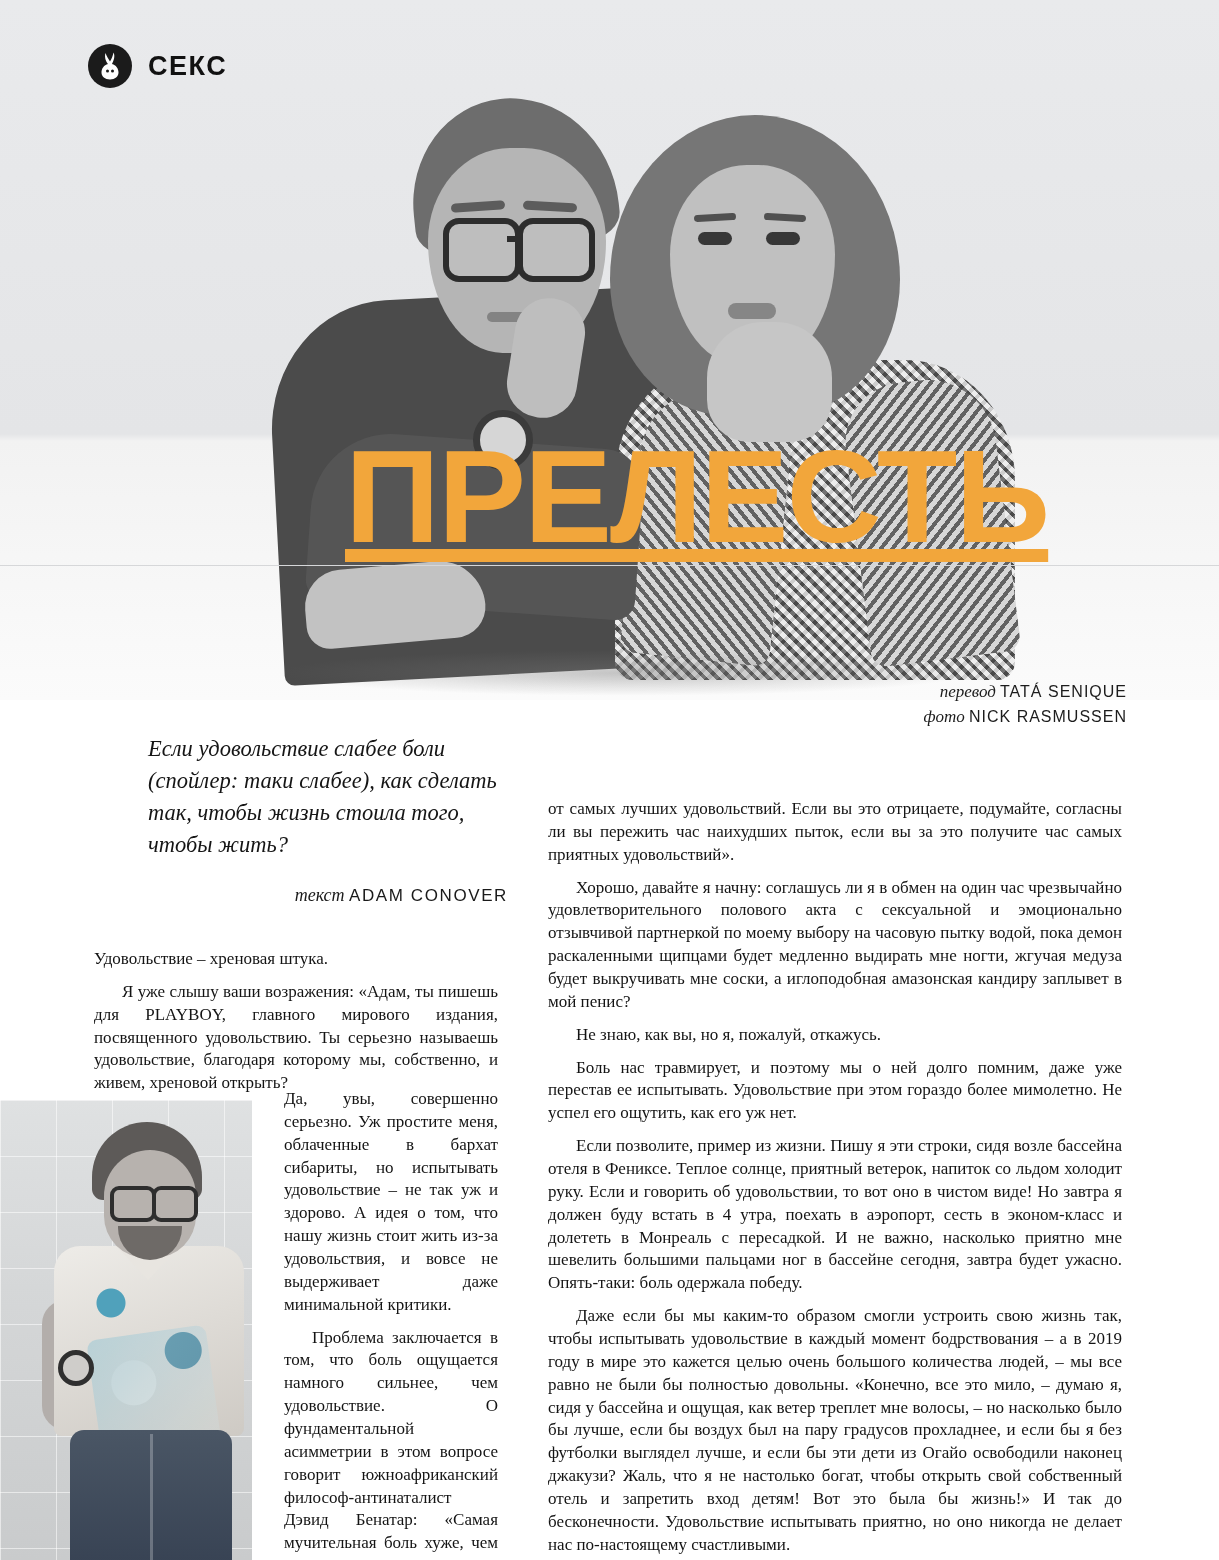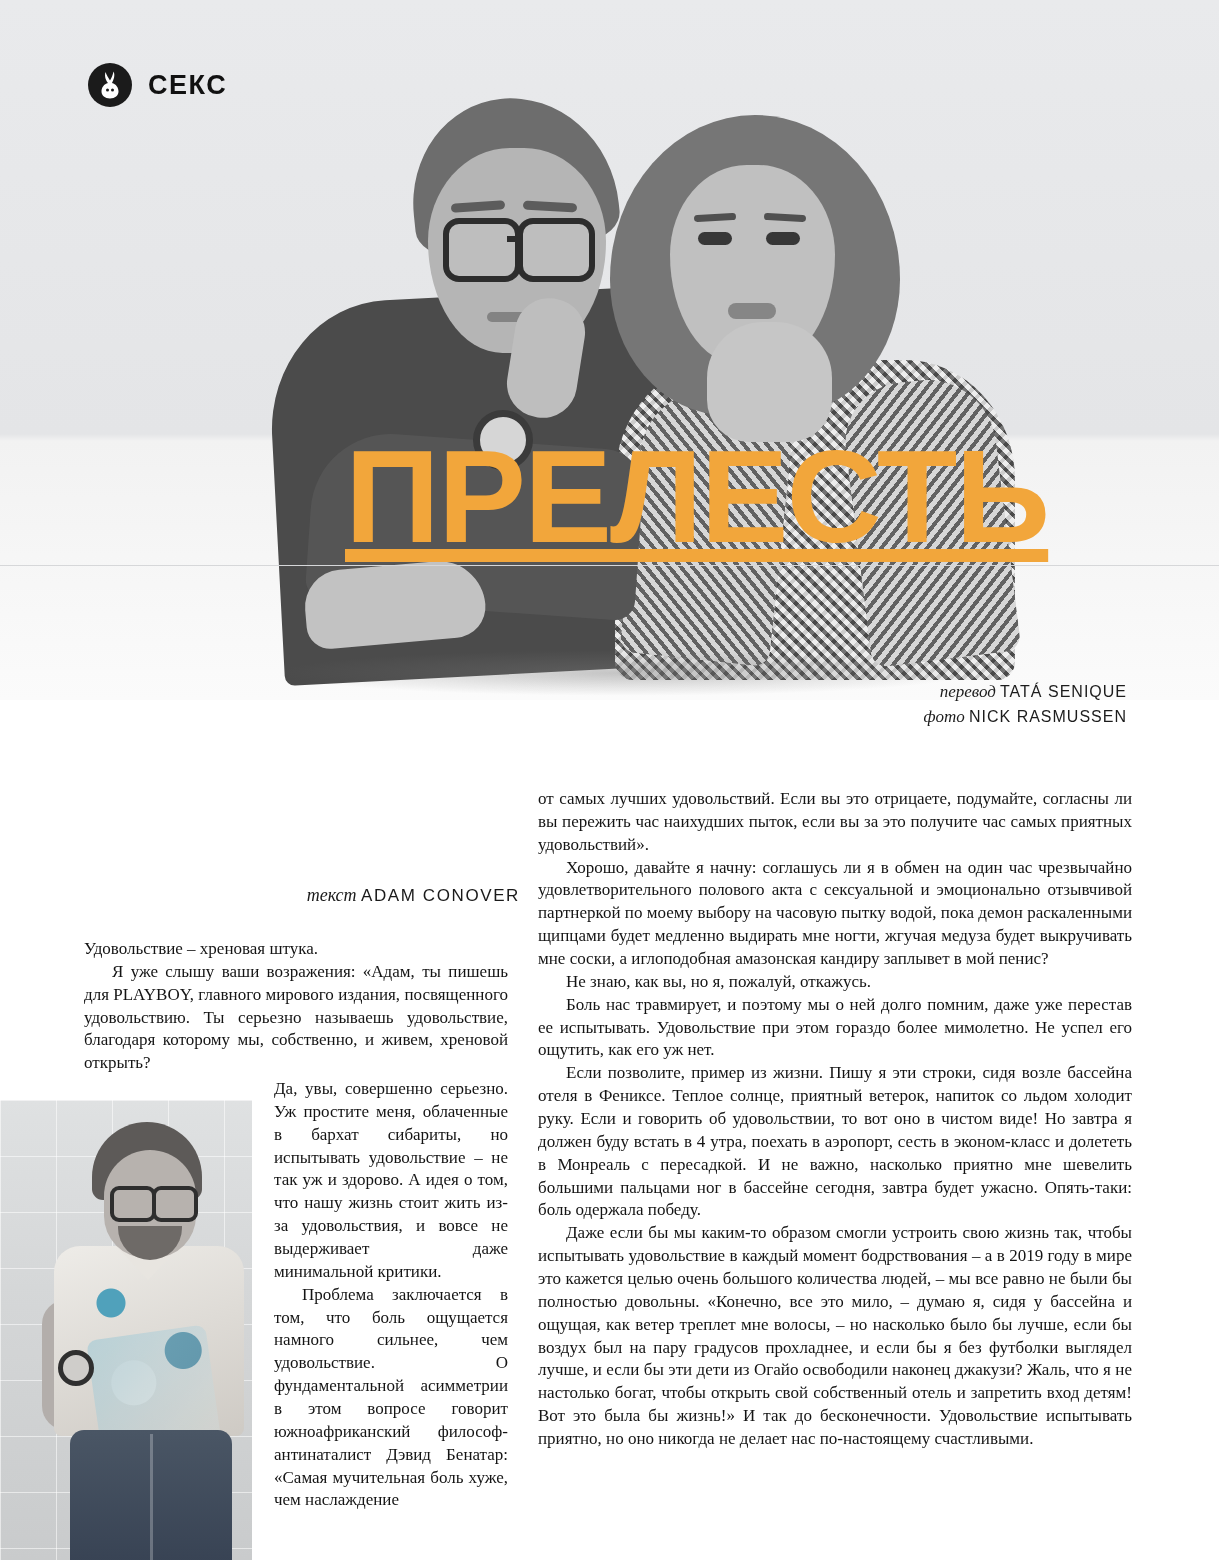--- a/index.html
+++ b/index.html
@@ -18,21 +18,20 @@
   }
 
   
   .header {
     position: absolute;
     left: 88px;
     top: 44px;
     display: flex;
     align-items: center;
     gap: 16px;
-    margin-top: 19px;
   }
   .bunny-badge {
     width: 44px;
     height: 44px;
     border-radius: 50%;
     background: #1b1b1b;
     display: flex;
     align-items: center;
     justify-content: center;
   }
@@ -221,21 +220,21 @@
     left: 148px;
     top: 733px;
     width: 360px;
     font-style: italic;
     font-size: 22.5px;
     line-height: 1.42;
     color: #151515;
   }
   .byline {
     position: absolute;
-    left: 160px;
+    left: 148px;
     top: 885px;
     width: 360px;
     text-align: right;
     font-size: 18px;
     font-style: italic;
   }
   .byline .name {
     font-family: "Liberation Sans", sans-serif;
     font-style: normal;
     letter-spacing: 1.6px;
@@ -244,21 +243,21 @@
 
   
   .col {
     position: absolute;
     font-size: 17px;
     line-height: 1.345;
     text-align: justify;
     color: #141414;
     hyphens: auto;
   }
-  .col p { margin: 0; }
+  .col p { margin: 10px; }
   .col p + p { text-indent: 28px; }
   .col-left-top {
     left: 84px;
     top: 938px;
     width: 424px;
   }
   .col-left-bottom {
     left: 274px;
     top: 1078px;
     width: 234px;
@@ -373,20 +372,21 @@
     <div>
       <i>перевод</i>
       <span class="caps">TATÁ SENIQUE</span>
     </div>
     <div>
       <i>фото</i>
       <span class="caps">NICK RASMUSSEN</span>
     </div>
   </div>
 
+  <div class="deck">Если удовольствие слабее боли (спойлер: таки слабее), как сделать так, чтобы жизнь стоила того, чтобы жить?</div>
 
   <div class="byline">
     <i>текст</i>
     <span class="name">ADAM CONOVER</span>
   </div>
 
   <div class="col col-left-top">
     <p>Удовольствие – хреновая штука.</p>
     <p>Я уже слышу ваши возражения: «Адам, ты пишешь для PLAYBOY, главного мирового издания, посвященного удовольствию. Ты серьезно называешь удовольствие, благодаря которому мы, собственно, и живем, хреновой открыть?</p>
   </div>

